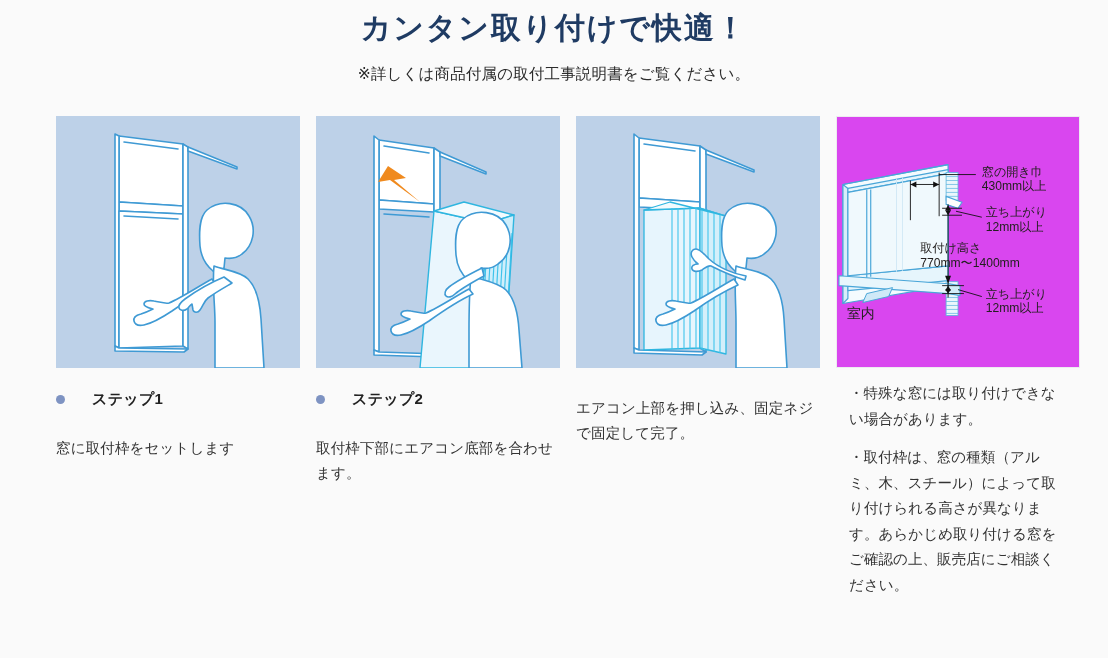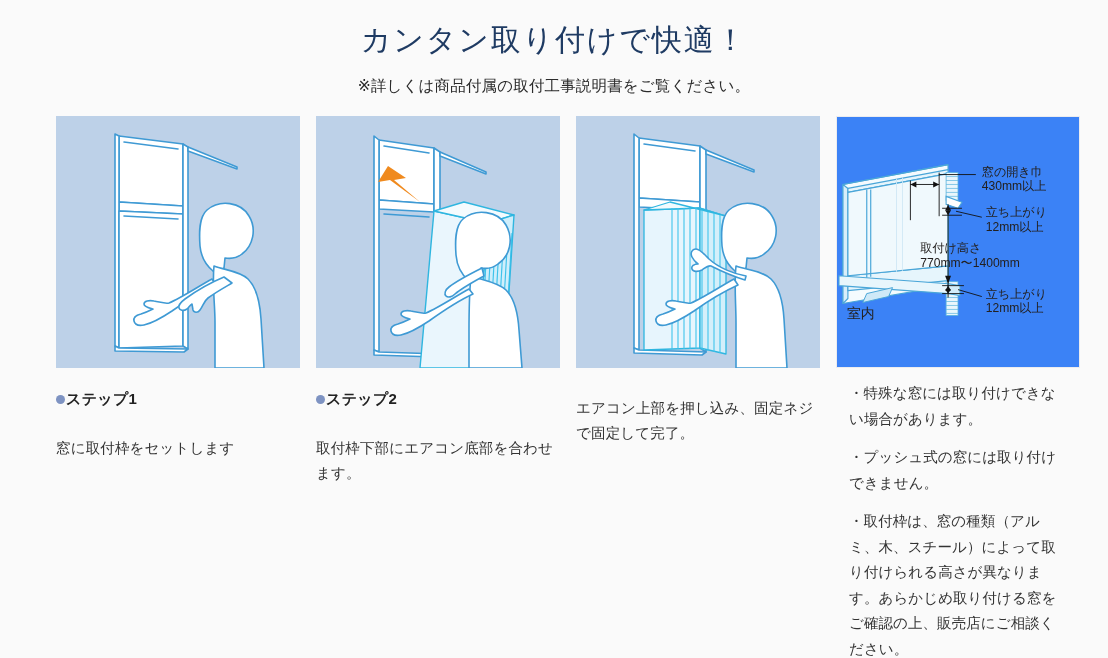--- a/index.html
+++ b/index.html
@@ -21,22 +21,22 @@
     width: 100%;
     text-align: center;
     padding-top: 8px;
     box-sizing: border-box;
   }
   .main-title {
     font-size: 30px;
     line-height: 1.35;
     color: #1f3b63;
     letter-spacing: 0.06em;
-    font-weight: 400;
-    margin: 12px;
+    font-weight: 700;
+    margin: 0;
   }
   .sub-title {
     font-size: 15.5px;
     line-height: 1.5;
     color: #2b2b2b;
     letter-spacing: 0.01em;
     margin: 13px 0 0 0;
     font-weight: 400;
   }
 
@@ -55,35 +55,35 @@
   }
   .panel {
     width: 244px;
     height: 252px;
     box-sizing: border-box;
     background: #bdd1e8;
     position: relative;
     overflow: hidden;
   }
   .panel.plain {
-    background: #3b82f6;
+    background: #d946ef;
     border: 1px solid #ececef;
   }
   .panel svg {
     display: block;
     width: 100%;
     height: 100%;
   }
 
   
   .step-head {
     display: flex;
     align-items: center;
     margin-top: 22px;
-    gap: 1px;
+    gap: 27px;
   }
   .bullet {
     width: 9px;
     height: 9px;
     border-radius: 50%;
     background: #7e93c2;
     flex: 0 0 9px;
   }
   .step-title {
     font-size: 15px;
@@ -366,18 +366,17 @@
         <text class="dimtext" x="150" y="115">12mm以上</text>
         <text class="dimtext" x="84" y="136">取付け高さ</text>
         <text class="dimtext" x="84" y="151">770mm〜1400mm</text>
         <text class="dimtext" x="150" y="182">立ち上がり</text>
         <text class="dimtext" x="150" y="197">12mm以上</text>
         <text class="roomtext" x="10" y="203">室内</text>
       </svg>
     </div>
     <div class="note-list">
       <div>・特殊な窓には取り付けできない場合があります。</div>
-      <div>・プッシュ式の窓には取り付けできません。</div>
       <div>・取付枠は、窓の種類（アルミ、木、スチール）によって取り付けられる高さが異なります。あらかじめ取り付ける窓をご確認の上、販売店にご相談ください。</div>
     </div>
   </div>
 
 </div>
 
 </body></html>

